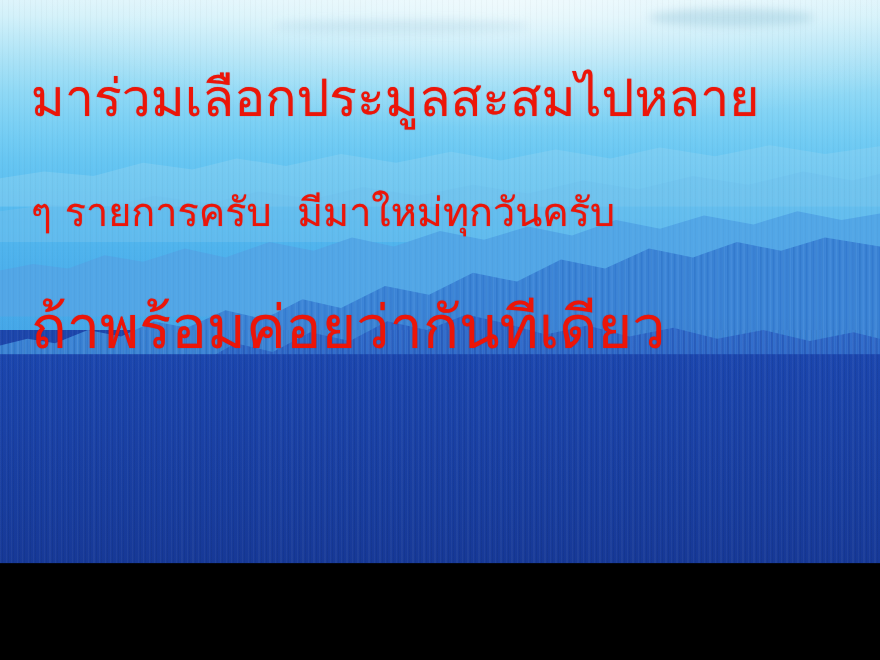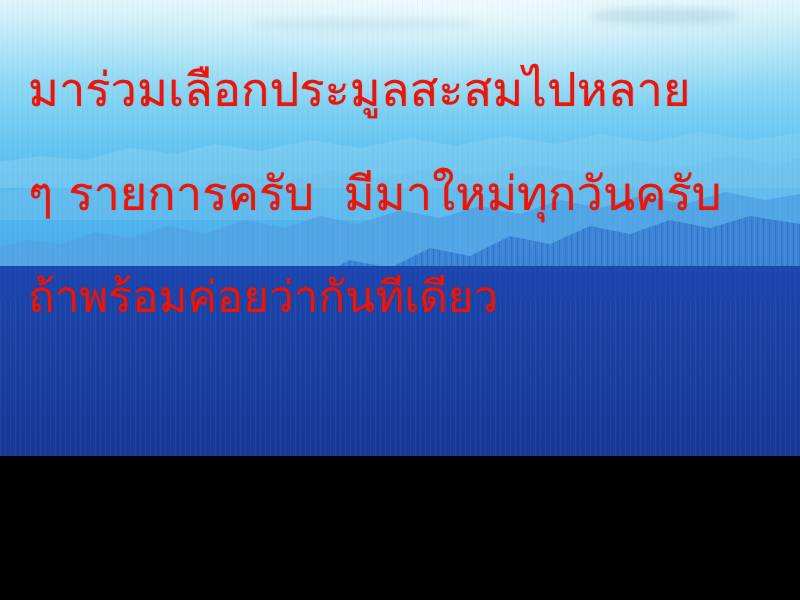--- a/index.html
+++ b/index.html
@@ -10,21 +10,21 @@
   }
   body {
     display: flex;
     align-items: flex-start;
     justify-content: flex-start;
   }
 
   #scene {
     position: relative;
     width: 800px;
-    height: 456px;
+    height: 512px;
     overflow: hidden;
     font-family: "DejaVu Sans", "Liberation Sans", sans-serif;
     background: #1d47ad;
     -webkit-user-select: none;
     user-select: none;
   }
 
   
   .sky {
     position: absolute;
@@ -158,23 +158,23 @@
     color: #ec1508;
     font-size: 46px;
     line-height: 104px;
     font-weight: 400;
     white-space: pre;
     letter-spacing: 0px;
     text-shadow: 0 0 1px rgba(200,10,0,0.55);
   }
 
   .cap-line.l1 { font-size: 47px; }
-  .cap-line.l2 { font-size: 47px; }
+  .cap-line.l2 { font-size: 36px; }
   .cap-line.l3 { font-size: 47px; }
-  .cap-line.l4 { font-size: 44px; font-family: Liberation Serif, serif; }
+  .cap-line.l4 { font-size: 54px; font-family: Liberation Serif, serif; }
 </style>
 </head>
 <body>
 
 <div id="scene">
 
   <div class="sky"></div>
   <div class="sky-haze"></div>
   <div class="cloud-wisp"></div>
   <div class="cloud-wisp b"></div>

